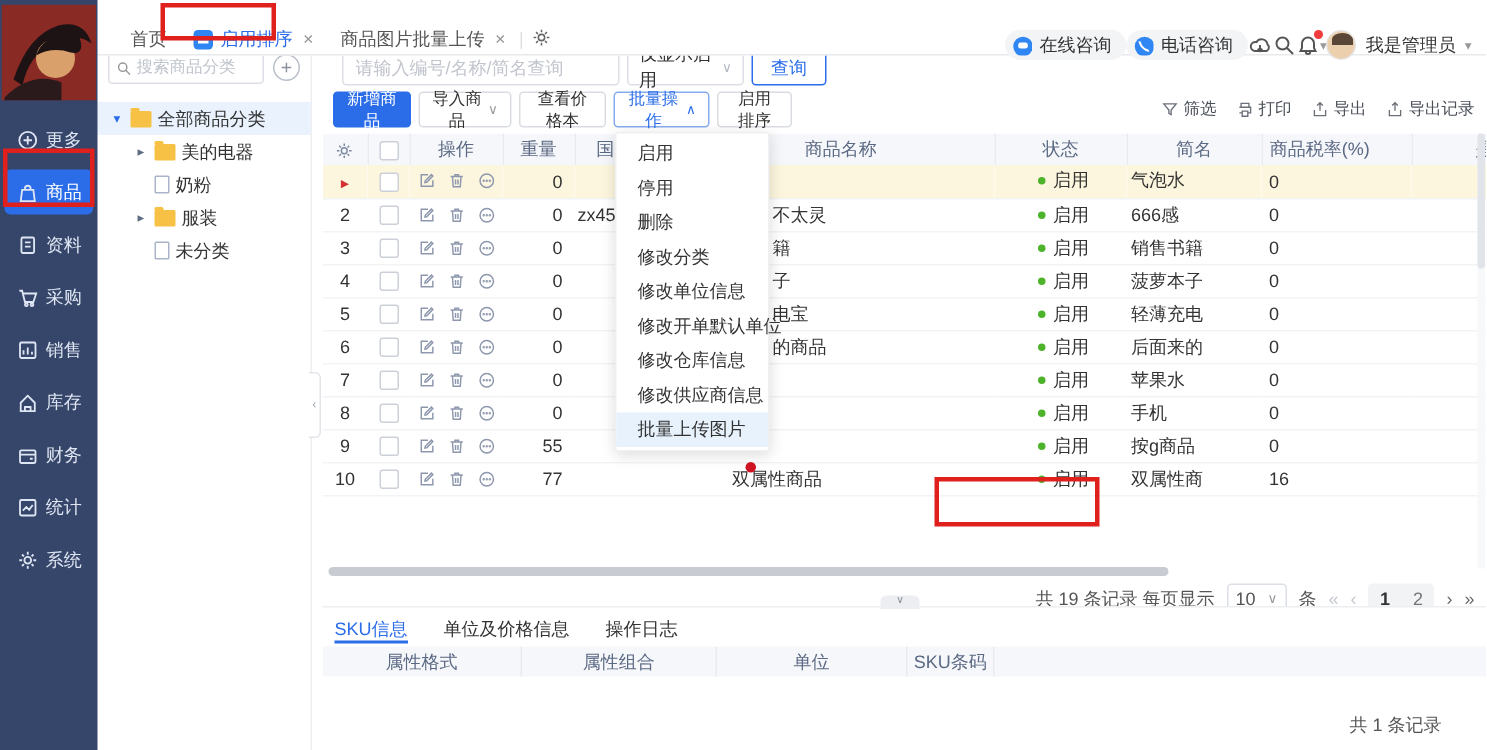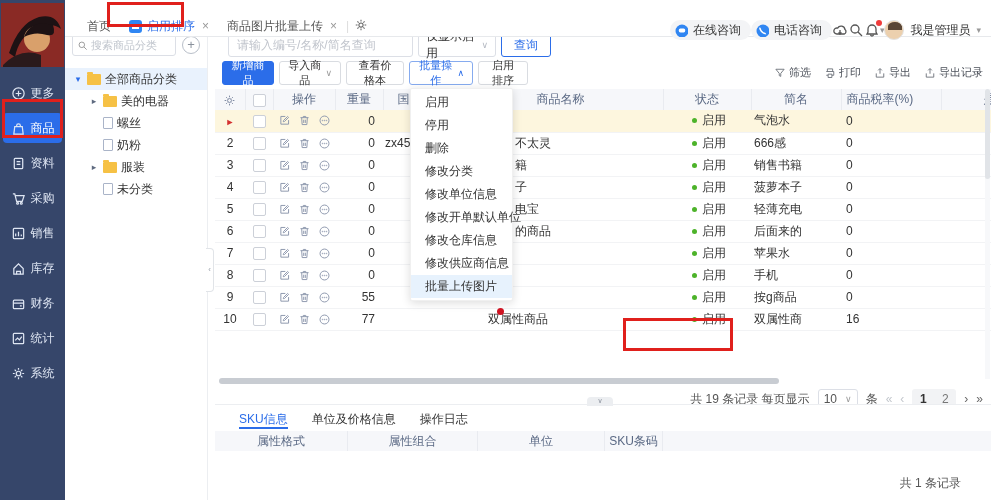--- a/index.html
+++ b/index.html
@@ -121,21 +121,21 @@
   .pager { position:absolute; right:8px; top:360px; height:22px; display:flex; align-items:center; gap:8px; color:#555; }
   .pg-select { width:40px; height:20px; border:1px solid #dcdfe6; border-radius:3px; display:flex; align-items:center; justify-content:space-between; padding:0 5px; cursor:pointer; }
   .pg-nav { color:#c3c7cd; font-size:12px; cursor:pointer; }
   .pg-pages { background:#f2f3f5; border-radius:3px; display:flex; }
   .pg-page { width:22px; height:20px; line-height:20px; text-align:center; cursor:pointer; color:#777; }
   .pg-page.cur { color:#333; font-weight:bold; }
 
   
   .detail { position:absolute; left:0; right:0; top:376px; bottom:0; border-top:1px solid #eceef1; background:#fff; }
   .collapse-chip { position:absolute; left:372px; top:-8px; width:26px; height:9px; background:#eceef1; border-radius:4px 4px 0 0; text-align:center; line-height:7px; font-size:7px; color:#8a919c; cursor:pointer; }
-  .d-tabs { display:flex; gap:24px; padding:6px 0 0 8px; height:24px;margin-left:16px; }
+  .d-tabs { display:flex; gap:24px; padding:6px 0 0 8px; height:24px; }
   .d-tab { cursor:pointer; color:#333; padding-bottom:4px; }
   .d-tab.active { color:#2b6de9; border-bottom:2px solid #2b6de9; }
   .d-head { display:flex; height:20px; background:#f6f7fa; margin-top:2px; color:#5a6984; }
   .d-col { line-height:20px; text-align:center; border-right:1px solid #e9ebf0; overflow:hidden; }
   .d-col:nth-child(1){ width:133px; } .d-col:nth-child(2){ width:130px; } .d-col:nth-child(3){ width:127px; } .d-col:nth-child(4){ width:58px; }
   .d-fill { flex:1; }
   .d-total { position:absolute; right:30px; bottom:8px; color:#555; }
 
   
   .dropdown { position:absolute; left:195px; top:60px; width:103px; background:#fff; border:1px solid #f0f0f0; box-shadow:0 2px 10px rgba(0,0,0,.14); border-radius:2px; z-index:30; padding:2px 0; }
@@ -359,25 +359,20 @@
     <div class="tree-list">
       <div class="tnode root selected">
           <span class="tw" style="color:#2b6de9">▾</span>
           <span class="fold"></span>
           <span>全部商品分类</span>
         </div>
       <div class="tnode child">
           <span class="tw">▸</span>
           <span class="fold"></span>
           <span>美的电器</span>
-        </div>
-      <div class="tnode child">
-          <span class="tw"></span>
-          <span class="file"></span>
-          <span>螺丝</span>
         </div>
       <div class="tnode child">
           <span class="tw"></span>
           <span class="file"></span>
           <span>奶粉</span>
         </div>
       <div class="tnode child">
           <span class="tw">▸</span>
           <span class="fold"></span>
           <span>服装</span>

